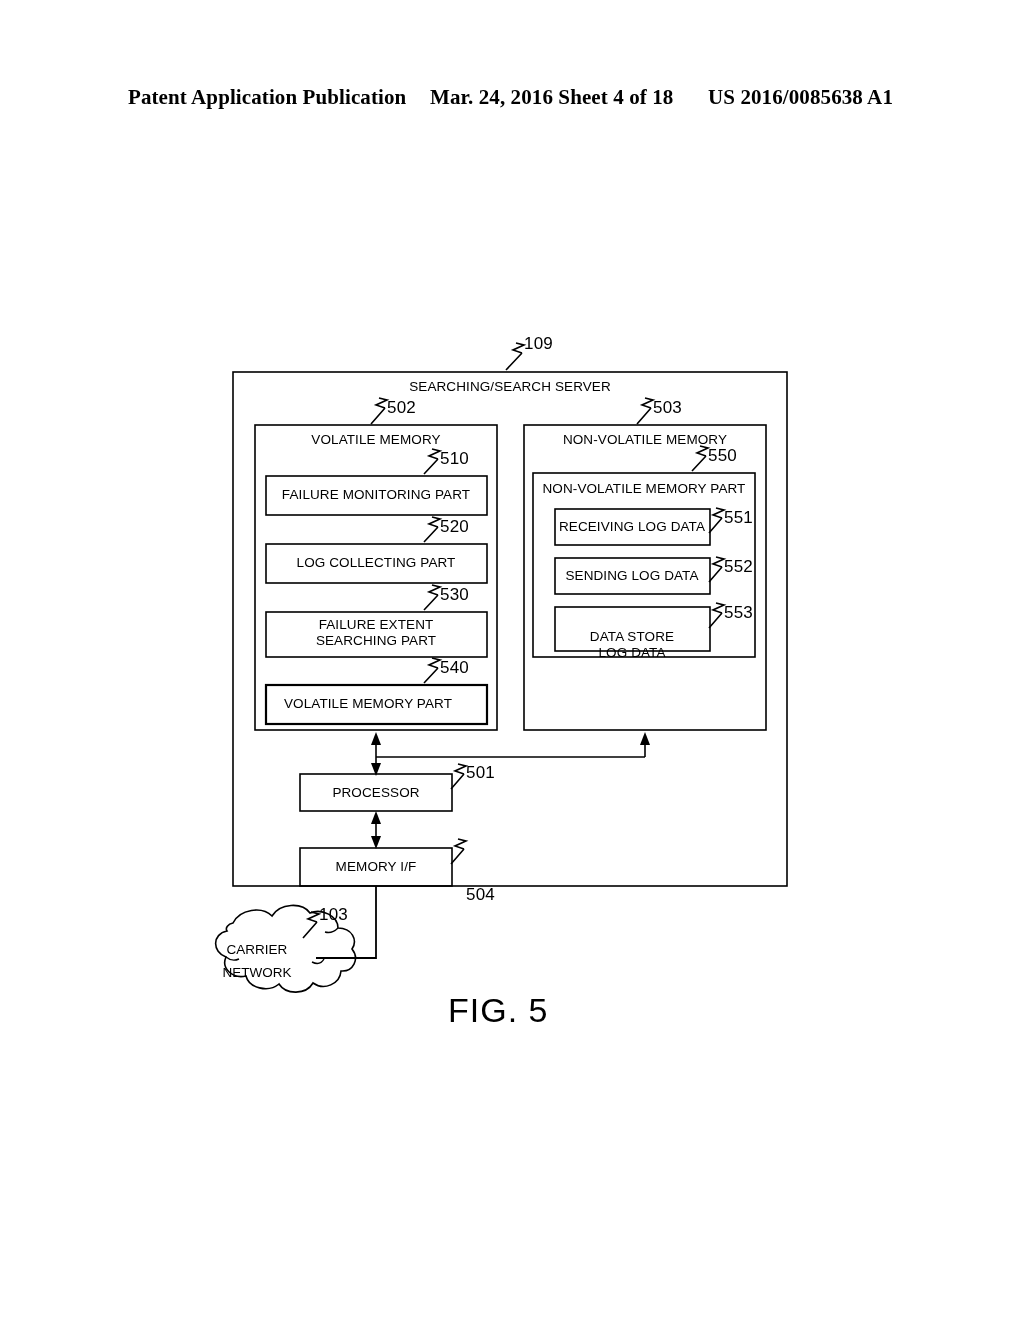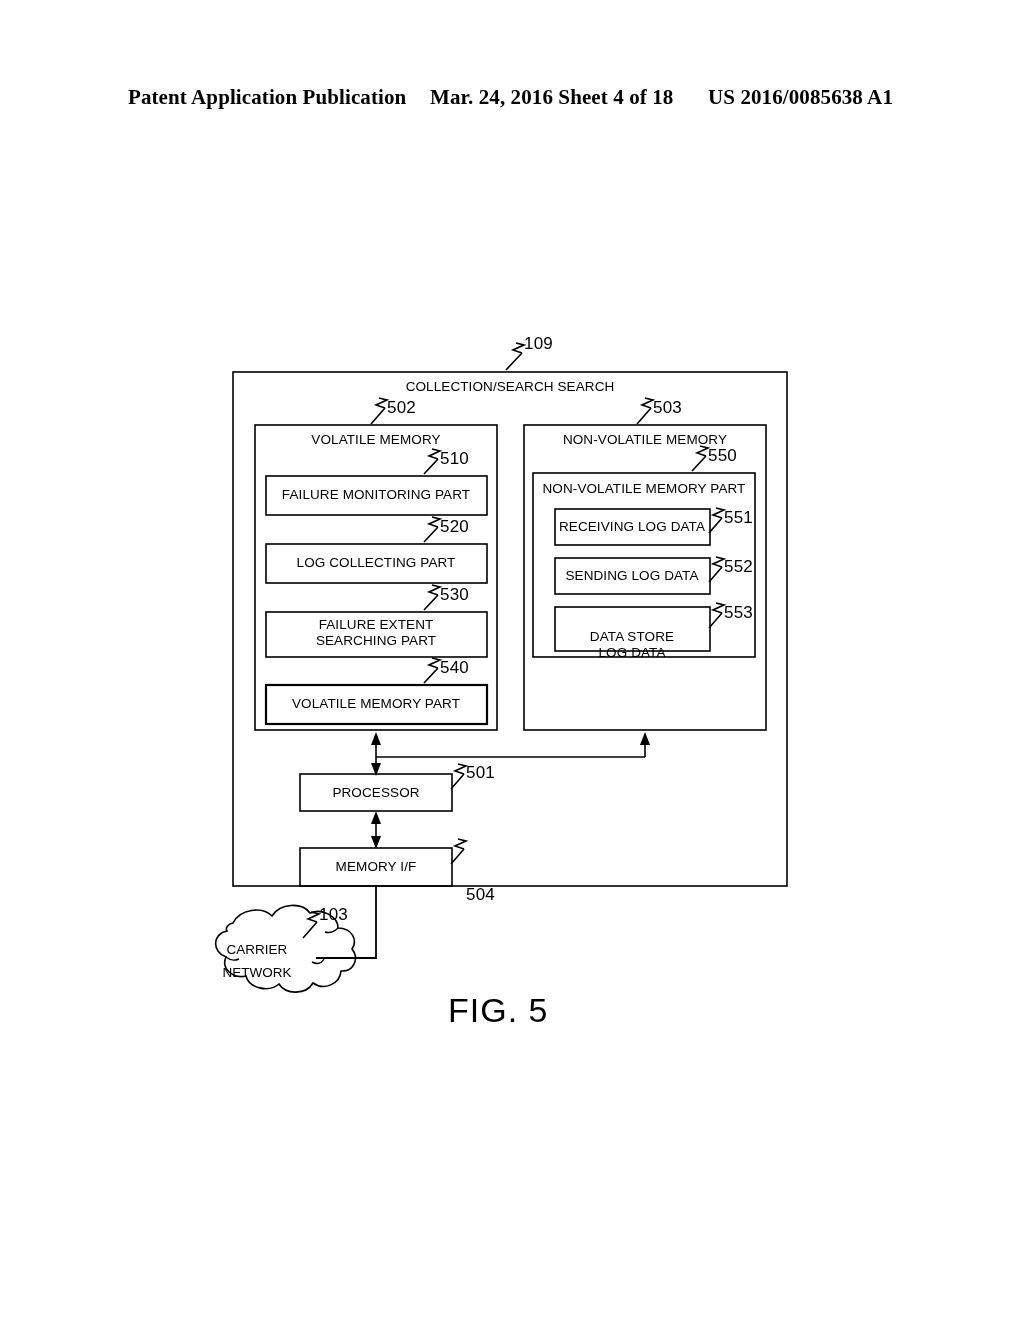--- a/index.html
+++ b/index.html
@@ -192,37 +192,37 @@
 
       <path d="M 451 789 L 464 774 M 464 774 L 455 771 L 466 766 L 458 764"></path>
 
       <path d="M 451 864 L 464 849 M 464 849 L 455 846 L 466 841 L 458 839"></path>
 
       <path d="M 303 938 L 317 922 M 317 922 L 308 919 L 319 914 L 311 912"></path>
     </g>
   </svg>
 
   <div class="ref" style="left:524px; top:335px;">109</div>
-  <div class="lbl center" style="left:510px; top:379px;">COLLECTION/SEARCH SEARCH</div>
+  <div class="lbl center" style="left:510px; top:379px;">SEARCHING/SEARCH SERVER</div>
 
   <div class="ref" style="left:387px; top:399px;">502</div>
   <div class="lbl center" style="left:376px; top:432px;">VOLATILE MEMORY</div>
 
   <div class="ref" style="left:440px; top:450px;">510</div>
   <div class="lbl center" style="left:376px; top:487px;">FAILURE MONITORING PART</div>
 
   <div class="ref" style="left:440px; top:518px;">520</div>
   <div class="lbl center" style="left:376px; top:555px;">LOG COLLECTING PART</div>
 
   <div class="ref" style="left:440px; top:586px;">530</div>
   <div class="lbl center" style="left:376px; top:617px;">FAILURE EXTENT
 SEARCHING PART</div>
 
   <div class="ref" style="left:440px; top:659px;">540</div>
-  <div class="lbl center" style="left:376px; top:696px;">VOLATILE MEMORY PART</div>
+  <div class="lbl center" style="left:368px; top:696px;">VOLATILE MEMORY PART</div>
 
   <div class="ref" style="left:653px; top:399px;">503</div>
   <div class="lbl center" style="left:645px; top:432px;">NON-VOLATILE MEMORY</div>
 
   <div class="ref" style="left:708px; top:447px;">550</div>
   <div class="lbl center" style="left:644px; top:481px;">NON-VOLATILE MEMORY PART</div>
 
   <div class="ref" style="left:724px; top:509px;">551</div>
   <div class="lbl center" style="left:632px; top:519px;">RECEIVING LOG DATA</div>
 

